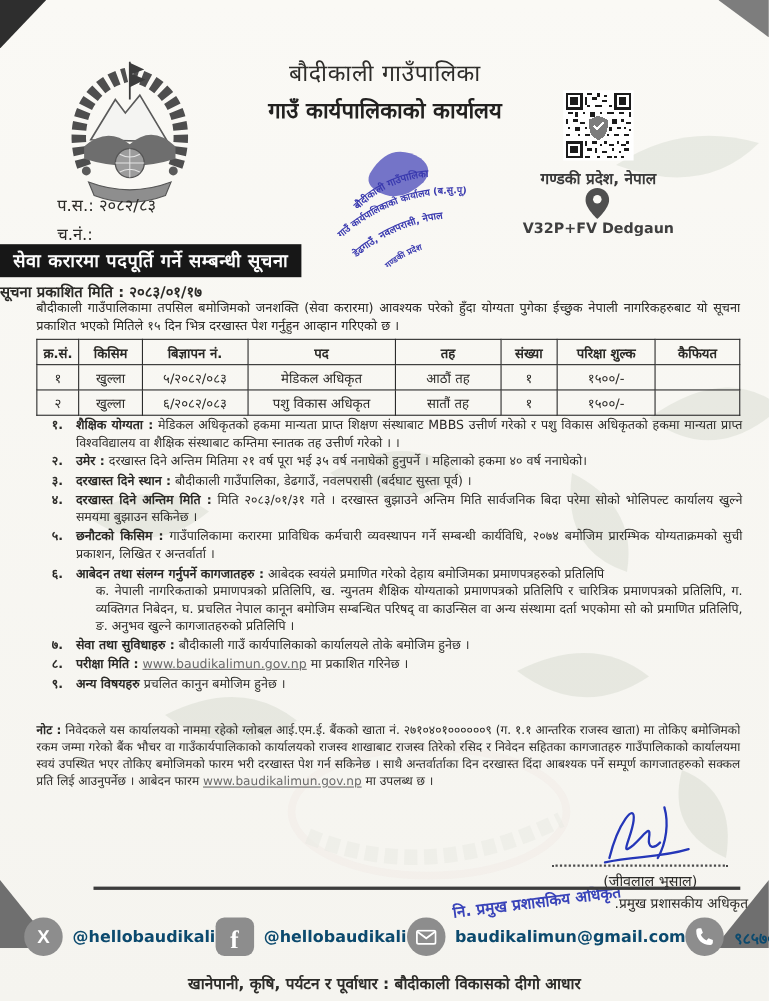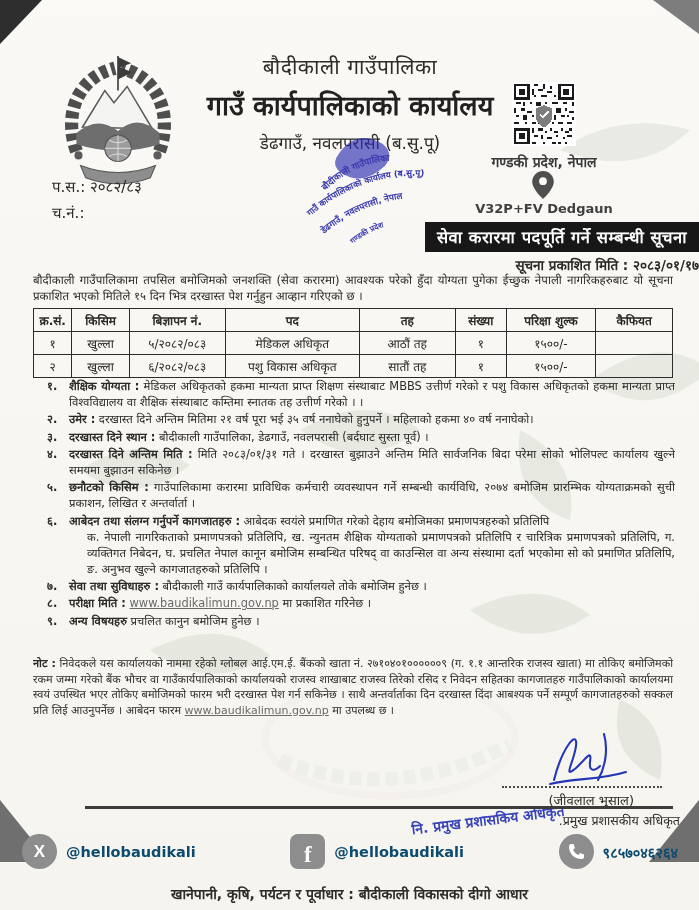--- a/index.html
+++ b/index.html
@@ -15,31 +15,31 @@
   .c-tl{left:0;top:0;width:42px;height:44px;clip-path:polygon(0 0,100% 0,0 100%);background:#2e2e2e;}
   .c-tr{right:0;top:0;width:46px;height:34px;clip-path:polygon(0 0,100% 0,100% 100%);background:#7d7d7d;}
   .c-bl{left:0;bottom:0;width:50px;height:62px;clip-path:polygon(0 0,0 100%,100% 100%);background:#6f6f6f;}
   .c-br{right:0;bottom:0;width:50px;height:62px;clip-path:polygon(100% 0,100% 100%,0 100%);background:#6f6f6f;}
   
   .wm{position:absolute;pointer-events:none;}
   
   .emblem{left:52px;top:50px;width:132px;height:152px;}
   .head-center{left:183px;top:52px;width:334px;text-align:center;}
   .muni-name{font-size:21px;letter-spacing:.5px;color:#2e2d2a;}
-  .office-name{font-size:27px;font-weight:bold;margin-top:6px;color:#222120;}
+  .office-name{font-size:20px;font-weight:bold;margin-top:6px;color:#222120;}
   .office-addr{font-size:17px;margin-top:8px;}
   .qr{left:512px;top:82px;width:64px;height:64px;}
   .province{left:470px;top:152px;width:148px;text-align:center;font-size:14px;font-weight:bold;color:#3a3a3a;}
   .pin{left:532px;top:171px;width:22px;height:28px;}
   .pluscode{left:470px;top:201px;width:148px;text-align:center;font-size:13px;font-weight:bold;color:#3f3f3f;}
   .refno{left:52px;top:176px;font-size:15px;}
   .chno{left:52px;top:202px;font-size:15px;}
   .seal{left:290px;top:108px;width:152px;height:148px;transform:rotate(-12deg);opacity:.9;}
   
-  .sec-title{left:0;top:222px;width:699px;text-align:right;}
+  .sec-title{left:0;top:222px;width:699px;text-align:left;}
   .titlebar{display:inline-block;background:#171717;color:#fcfcfc;font-size:16.5px;font-weight:bold;
     padding:3px 12px 4px;letter-spacing:.5px;}
   .dateline{margin-top:4px;font-size:13.5px;font-weight:600;}
   
   .sec-intro{left:33px;top:273px;width:640px;height:34px;overflow:hidden;
     font-size:11.6px;line-height:1.38;text-align:justify;}
   .sec-table{left:33px;top:308px;width:640px;height:68px;}
   table{width:100%;border-collapse:collapse;font-size:12px;}
   th,td{border:1.3px solid #2c2c2c;padding:2px 3px;text-align:center;height:18px;}
   th{font-weight:bold;}
@@ -112,21 +112,20 @@
       <path d="M52,97 h26 M65,84 v26 M56,89 q9,5 18,0 M56,105 q9,-5 18,0" stroke="#e3e3e3" stroke-width=".9" fill="none"></path>
       <path d="M28,114 Q65,128 102,114 L97,126 Q65,138 33,126 Z" fill="#8e8e8e" stroke="#555" stroke-width="1"></path>
       <circle cx="26" cy="104" r="4" fill="#5a5a5a"></circle>
       <circle cx="104" cy="104" r="4" fill="#5a5a5a"></circle>
     </svg>
   </div>
 
   <div class="abs head-center">
     <div class="muni-name">बौदीकाली गाउँपालिका</div>
     <div class="office-name">गाउँ कार्यपालिकाको कार्यालय</div>
-    <div class="office-addr">डेढगाउँ, नवलपरासी (ब.सु.पू)</div>
   </div>
 
   <div class="abs qr">
     <svg width="64" height="64" viewBox="0 0 29 29" shape-rendering="crispEdges">
       <rect width="29" height="29" fill="#fff"></rect>
       <g fill="#1b1b1b">
         <rect x="1" y="1" width="7" height="7"></rect>
           <rect x="21" y="1" width="7" height="7"></rect>
           <rect x="1" y="21" width="7" height="7"></rect>
       </g>
@@ -354,20 +353,29 @@
       <span class="fhandle">@hellobaudikali</span>
     </div>
     <div class="fgroup">
       <span class="fico sq">
           <span class="fg">f</span>
         </span>
       <span class="fhandle">@hellobaudikali</span>
     </div>
     <div class="fgroup">
       <span class="fico">
+        <svg width="19" height="14" viewBox="0 0 19 14">
+            <rect x="1" y="1" width="17" height="12" rx="1.5" fill="none" stroke="#fff" stroke-width="1.6"></rect>
+            <path d="M1.5,2 L9.5,8 L17.5,2" fill="none" stroke="#fff" stroke-width="1.6"></path>
+          </svg>
+      </span>
+      <span class="fhandle">baudikalimun@gmail.com</span>
+    </div>
+    <div class="fgroup">
+      <span class="fico">
         <svg width="17" height="17" viewBox="0 0 18 18">
             <path d="M3.5,1 C2,1 1,2.2 1,3.5 C1,11.5 6.5,17 14.5,17 C15.8,17 17,16 17,14.5 L17,12.2 L12.8,10.6 L10.8,12.6 C8.2,11.4 6.6,9.8 5.4,7.2 L7.4,5.2 L5.8,1 Z" fill="#fff"></path>
           </svg>
       </span>
       <span class="fhandle">९८५७०४६२६४</span>
     </div>
   </div>
 
   <div class="abs tagline">खानेपानी, कृषि, पर्यटन र पूर्वाधार : बौदीकाली विकासको दीगो आधार</div>
 

